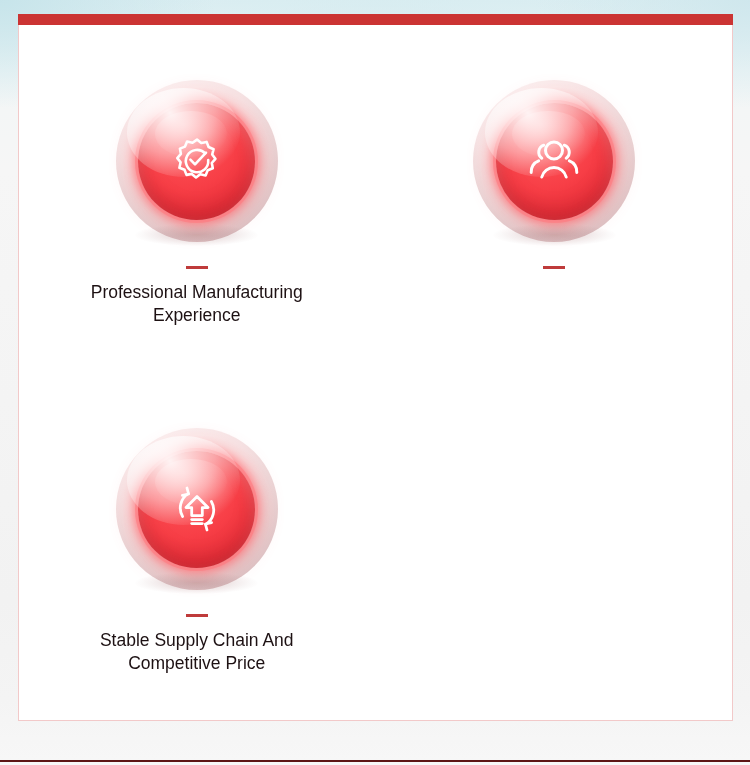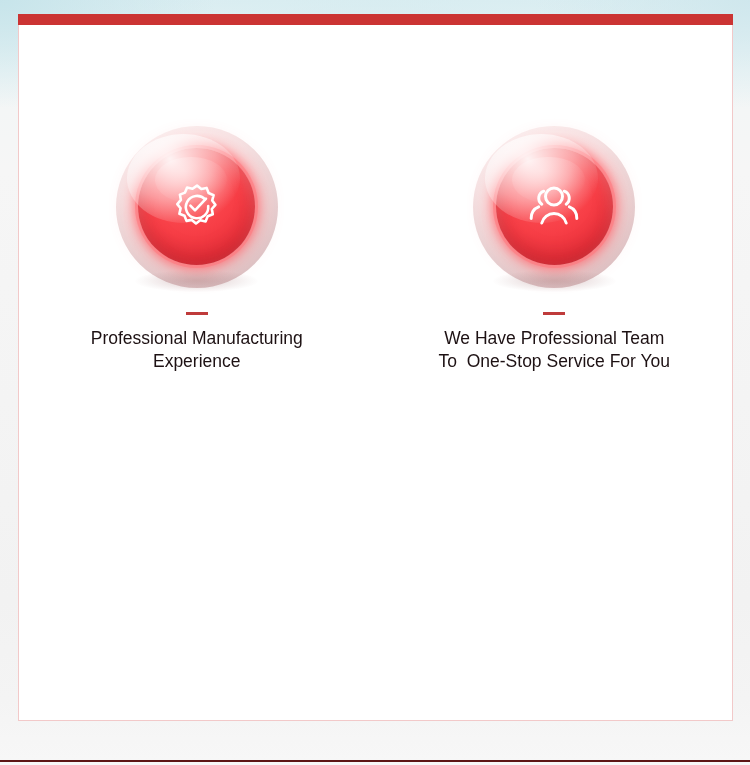--- a/index.html
+++ b/index.html
@@ -86,21 +86,21 @@
     height: 696px;
     display: grid;
     grid-template-columns: 1fr 1fr;
     grid-template-rows: 1fr 1fr;
   }
   .feature {
     position: relative;
     display: flex;
     flex-direction: column;
     align-items: center;
-    justify-content: flex-end;
+    justify-content: flex-start;
     padding-top: 55px;
     box-sizing: border-box;
   }
 
   
   .orb {
     position: relative;
     width: 162px;
     height: 162px;
     border-radius: 50%;
@@ -243,22 +243,41 @@
               <path d="M17.8 10.2 a7.4 7.4 0 0 0 -2.0 13.0"></path>
               <path d="M12.6 25.8 a11.4 11.4 0 0 0 -7.4 11.6"></path>
               <path d="M38.2 10.2 a7.4 7.4 0 0 1 2.0 13.0"></path>
               <path d="M43.4 25.8 a11.4 11.4 0 0 1 7.4 11.6"></path>
             </svg>
           </span>
         </div>
         <div class="orb-gloss"></div>
       </div>
       <div class="dash"></div>
-      <div class="caption">We Have Professional Team
-To  One-Stop Service For You</div>
     </div>
 
+    <div class="feature">
+      <div class="orb">
+        <div class="orb-core">
+          <span>
+            <svg width="54" height="54" viewBox="0 0 54 54" fill="none" stroke="#ffffff" stroke-width="2.8" stroke-linecap="round" stroke-linejoin="round">
+              <path d="M12.6 34.5 a17 17 0 0 1 5.6 -22.9"></path>
+              <path d="M41.4 19.5 a17 17 0 0 1 -5.6 22.9"></path>
+              <path d="M17.0 6.0 L18.6 12.0 L12.4 13.4"></path>
+              <path d="M37.0 48.0 L35.4 42.0 L41.6 40.6"></path>
+              <path d="M27 14.6 L38.0 25.6 L32.3 25.6 L32.3 33.6 L21.7 33.6 L21.7 25.6 L16.0 25.6 Z"></path>
+              <path d="M21.7 37.6 L32.3 37.6"></path>
+              <path d="M21.7 41.6 L32.3 41.6"></path>
+            </svg>
+          </span>
+        </div>
+        <div class="orb-gloss"></div>
+      </div>
+      <div class="dash"></div>
+      <div class="caption">Stable Supply Chain And
+Competitive Price</div>
+    </div>
 
 
   </div>
 
   <div class="bottom-rule"></div>
 </div>
 
 </body></html>

